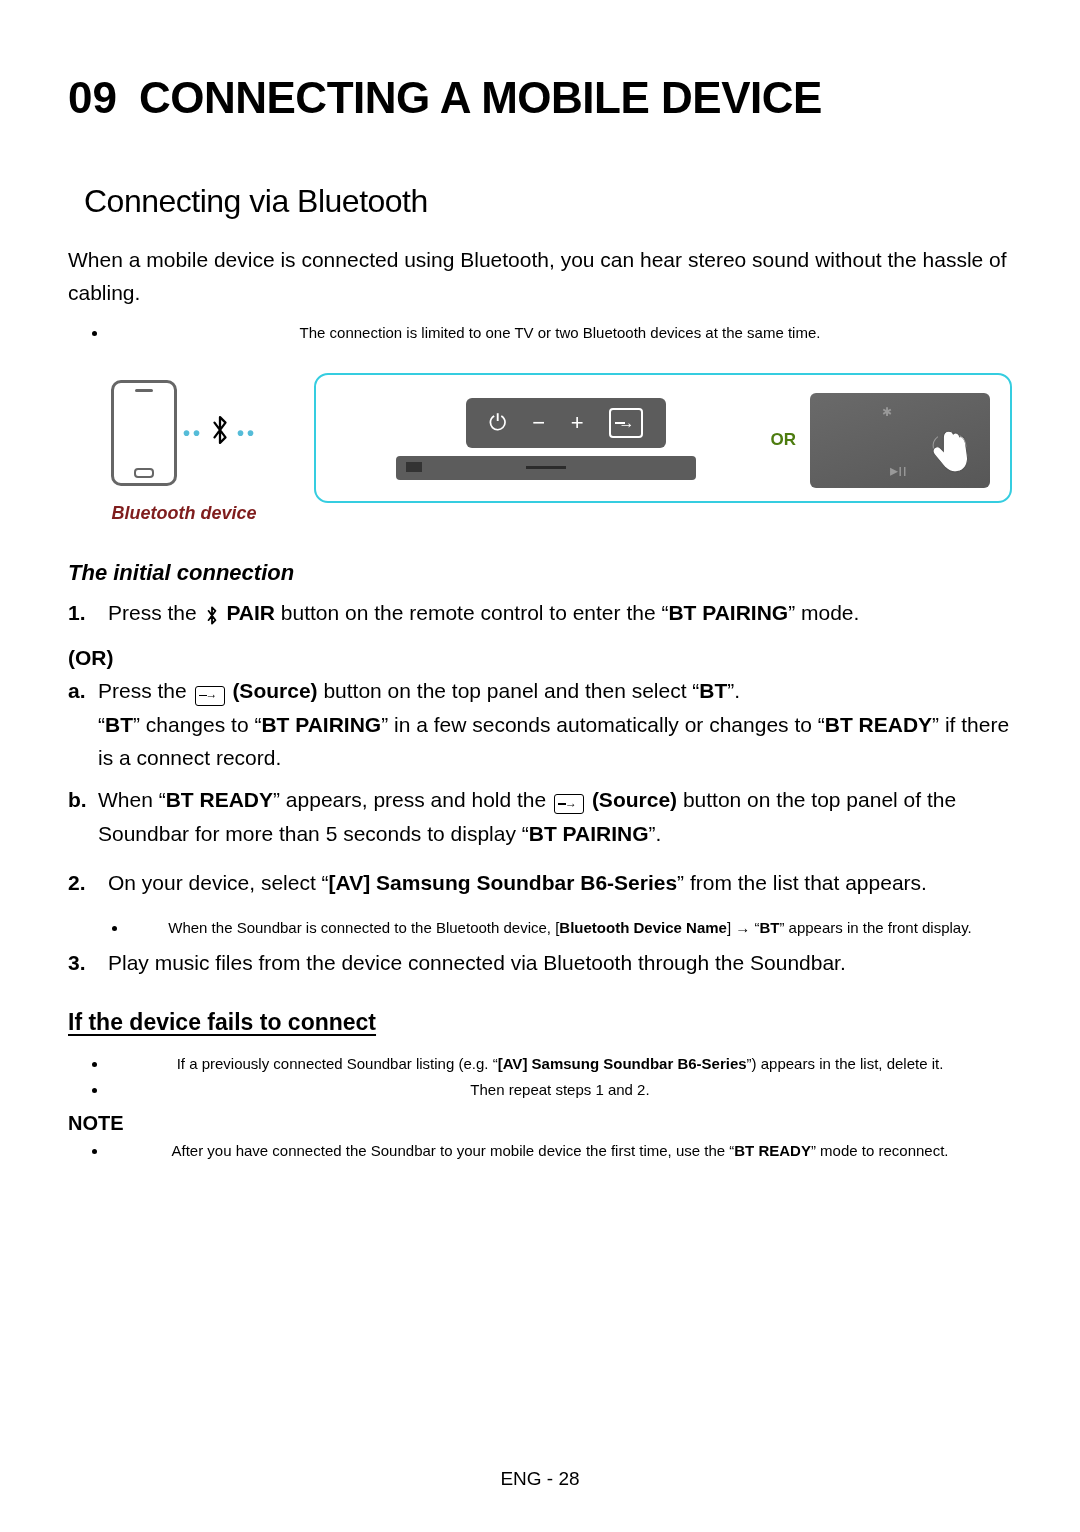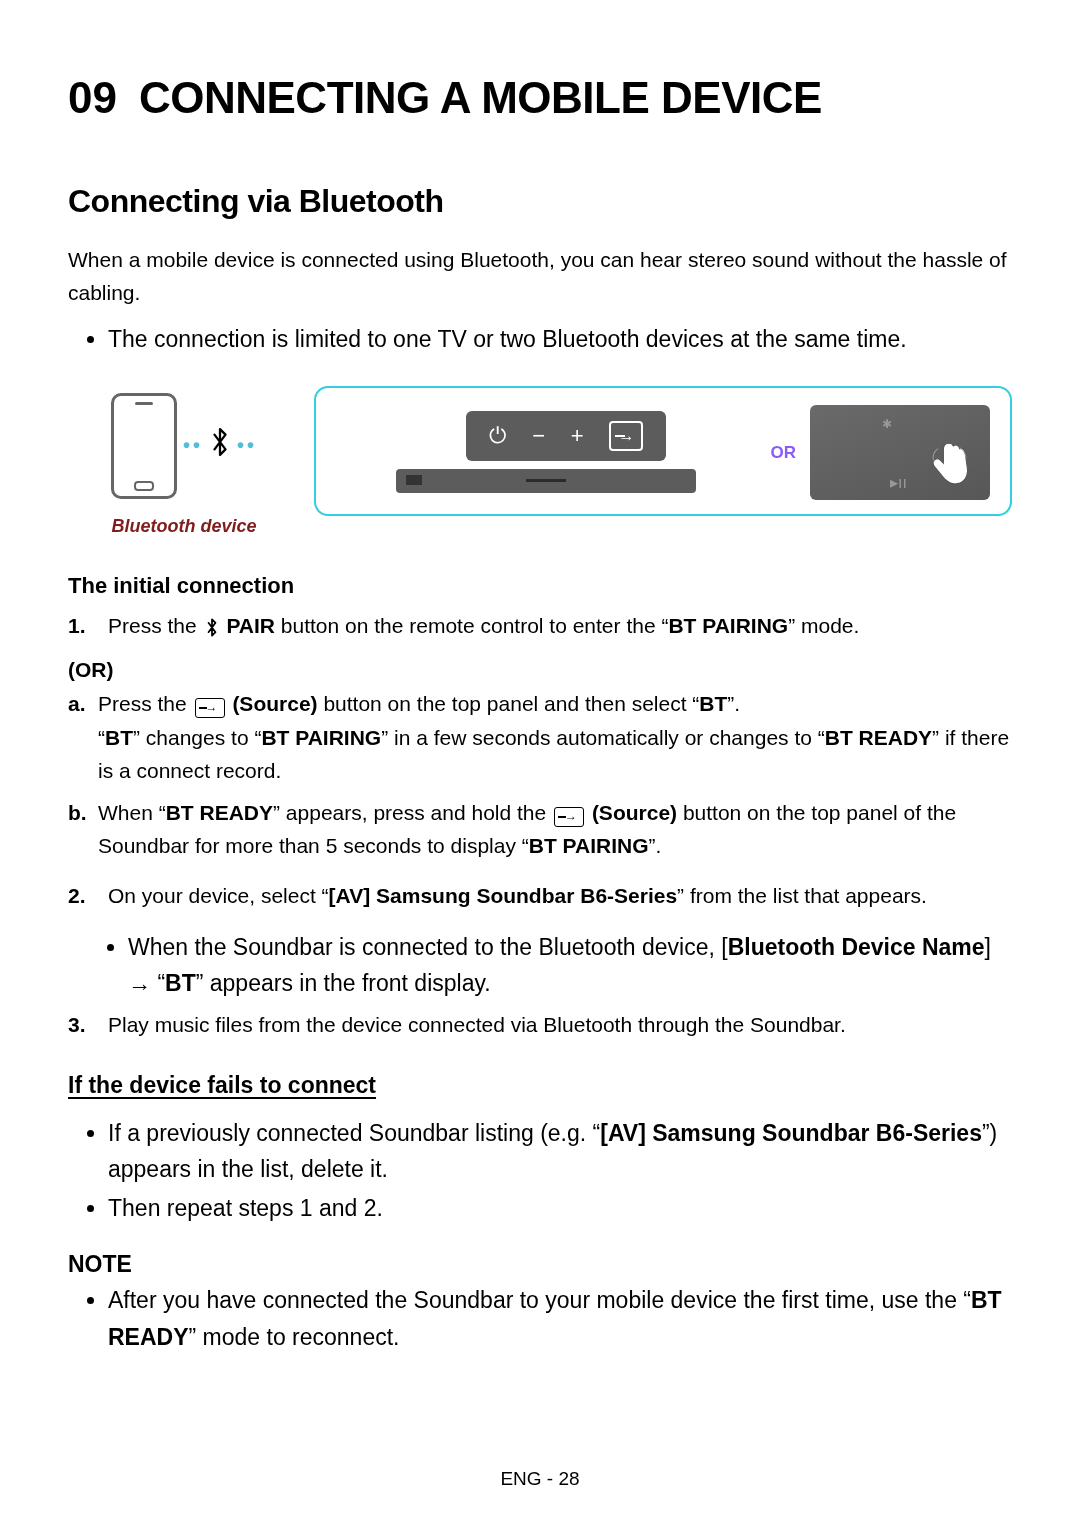--- a/index.html
+++ b/index.html
@@ -18,38 +18,39 @@
   }
   .h1 {
     font-size: 44px;
     font-weight: 800;
     letter-spacing: -0.5px;
     margin: 18px 0 60px 0;
   }
   .h1 .num { margin-right: 22px; letter-spacing: 0px;}
   .h2 {
     font-size: 32px;
-    font-weight: 700;
+    font-weight: 400;
     letter-spacing: -0.5px;
-    margin: 0 0 24px 0;
+    margin: 0 0 24px 16px;
   }
   .p {
     font-size: 21px;
     line-height: 1.55;
   }
   .mb12 { margin-bottom: 12px; }
   .bullet-list {
     margin: 0 0 0 20px;
     padding-left: 20px;
   }
   .bullet-list li {
-    font-size: 23px;
+    font-size: 15px;
     line-height: 1.6;
     list-style: disc;
     margin-bottom: 2px;
+    text-align: center;
   }
   
   .diagram-row {
     display: flex;
     align-items: flex-start;
     margin: 28px 0 36px 6px;
     gap: 20px;
   }
   .bt-device-block {
     text-align: center;
@@ -126,40 +127,40 @@
     border:2px solid #fff; border-radius:4px; width:30px; height:26px;
     display:flex; align-items:center; justify-content:center;
     position:relative;
   }
   .src-btn-white::before {
     content:"→"; font-size:16px; font-weight:bold;
   }
   .src-btn-white::after {
     content:""; position:absolute; left:4px; top:12px; width:10px; height:2px; background:#fff;
   }
-  .or-label { font-size:17px; font-weight:800; color:#8b5cf6; }
+  .or-label { font-size:17px; font-weight:800; color:#4d7c0f; }
   .touch-block {
     width: 180px; height:95px;
     background: linear-gradient(160deg, #6a6a6a, #575757);
     border-radius: 6px;
     position:relative;
   }
   .touch-block .sym1 {
     position:absolute; top:12px; left:72px; color:#999; font-size:12px;
   }
   .touch-block .sym2 {
     position:absolute; bottom:8px; left:80px; color:#999; font-size:16px;
   }
   .touch-block .hand {
     position:absolute; right:14px; bottom:6px;
     width:58px; height:58px;
   }
   .touch-block .hand svg { width:100%; height:100%; }
   
-  .h3 { font-size:22px; font-weight:800; margin: 6px 0 10px 0;}
+  .h3 { font-size:22px; font-weight:800; margin: 6px 0 10px 0; font-style: italic;}
   .h3u { font-size:23px; font-weight:800; margin: 30px 0 16px 0; text-decoration: underline; text-decoration-thickness:2px; text-underline-offset:4px;}
   
   .step-row {
     display:flex;
     font-size:21px;
     line-height:1.6;
     margin-bottom: 4px;
   }
   .step-num { font-weight:800; width:40px; flex-shrink:0; }
   .step-content { flex:1; }
@@ -179,21 +180,21 @@
     display:inline-block; vertical-align:middle;
     margin: 0 2px;
   }
   .icon-bt { font-size:20px; font-weight:bold; position:relative; top:1px;}
   .icon-src {
     display:inline-flex; width:28px; height:18px; border:1.6px solid #000; border-radius:3px;
     align-items:center; justify-content:center; position:relative; top:3px;
   }
   .icon-src::before{ content:"→"; font-size:12px; font-weight:bold; position:relative; right:-2px; top:-1px;}
   .icon-src::after{ content:""; position:absolute; left:3px; top:8px; width:8px; height:1.5px; background:#000;}
-  .note-hdr { font-size:23px; font-weight:800; margin-top: 24px; margin-bottom: 4px;}
+  .note-hdr { font-size:20px; font-weight:800; margin-top: 10px; margin-bottom: 4px;}
   .footer {
     position:absolute; bottom:42px; left:0; right:0;
     text-align:center; font-size:19px; color:#000;
   }
 </style>
 </head>
 <body>
 
 <div class="page">
 

